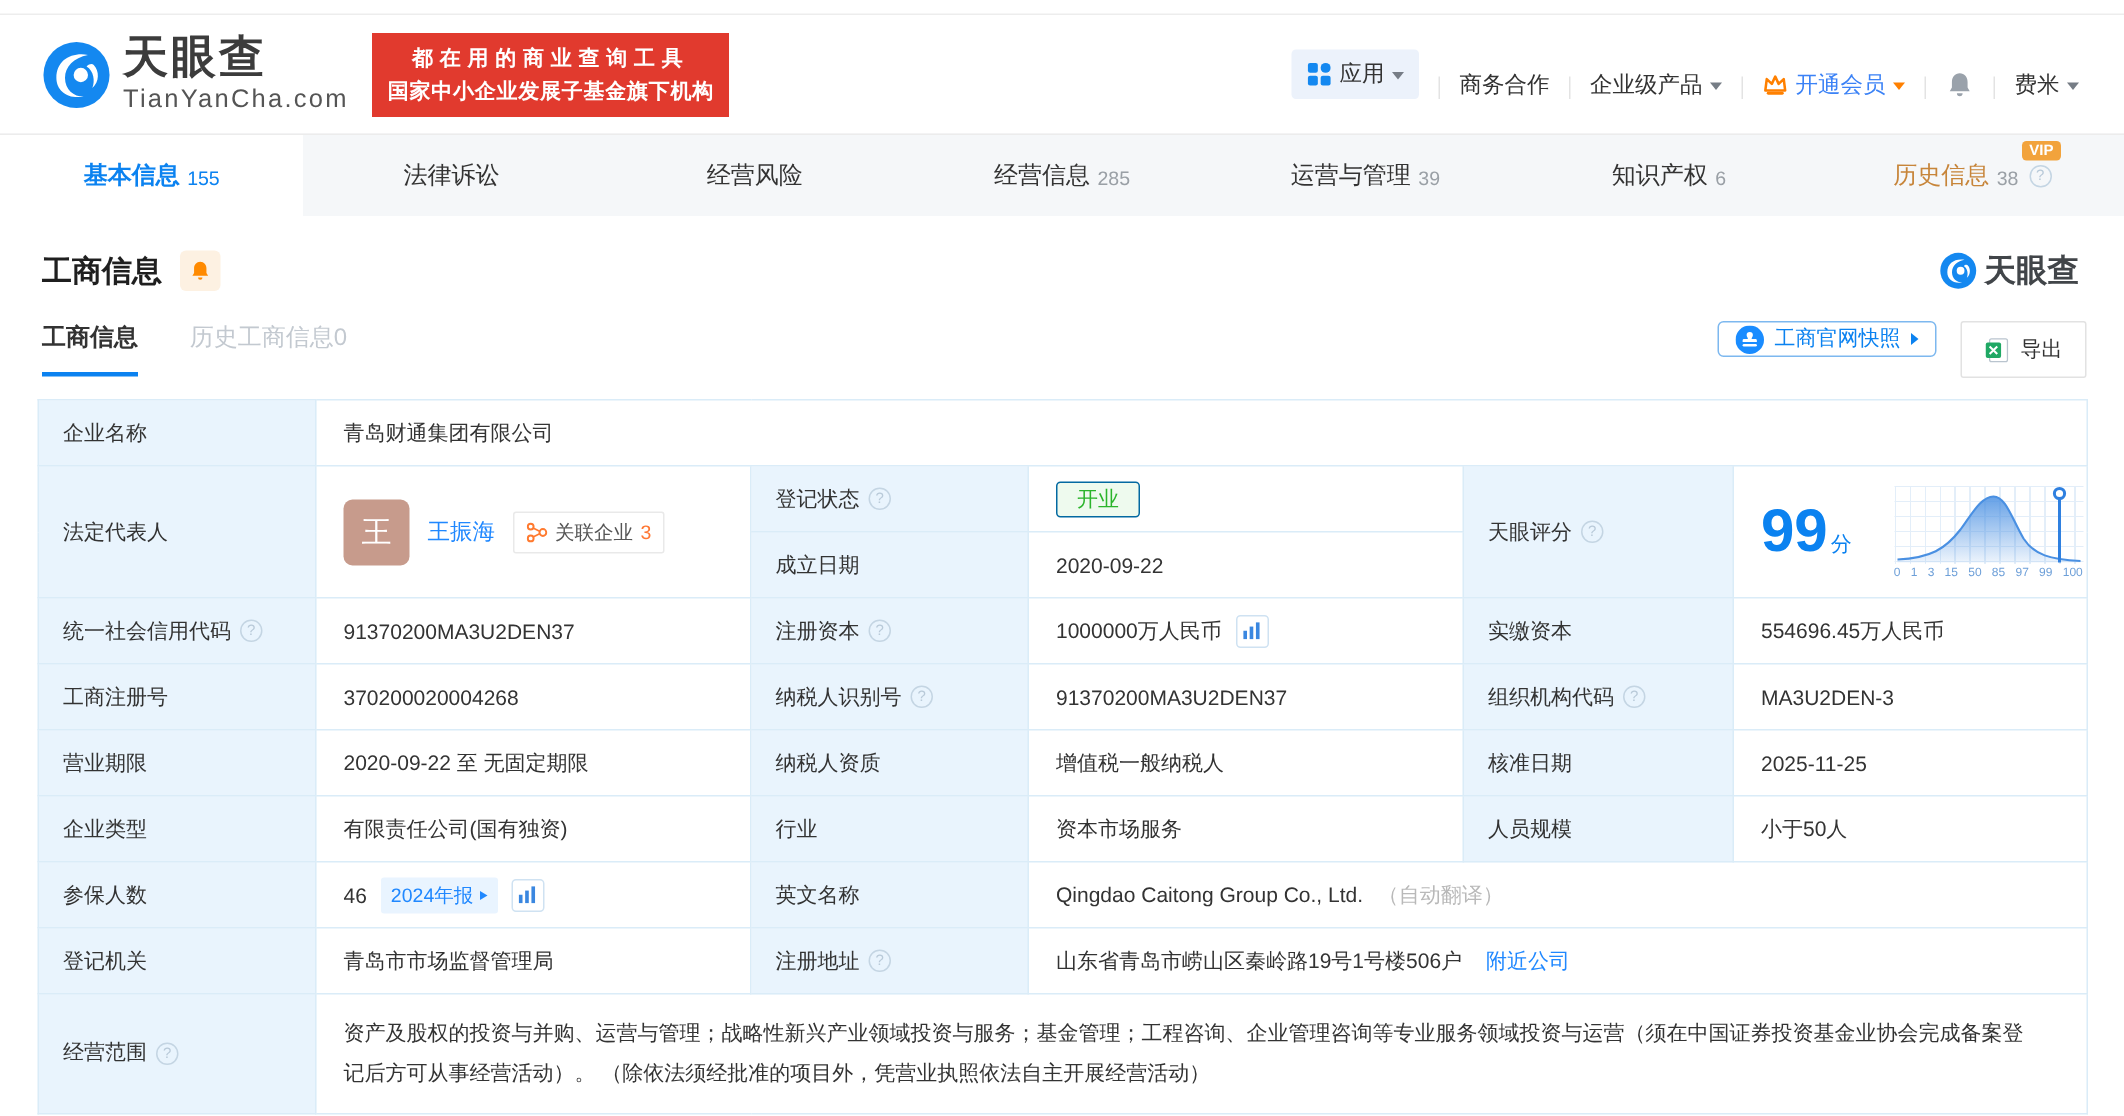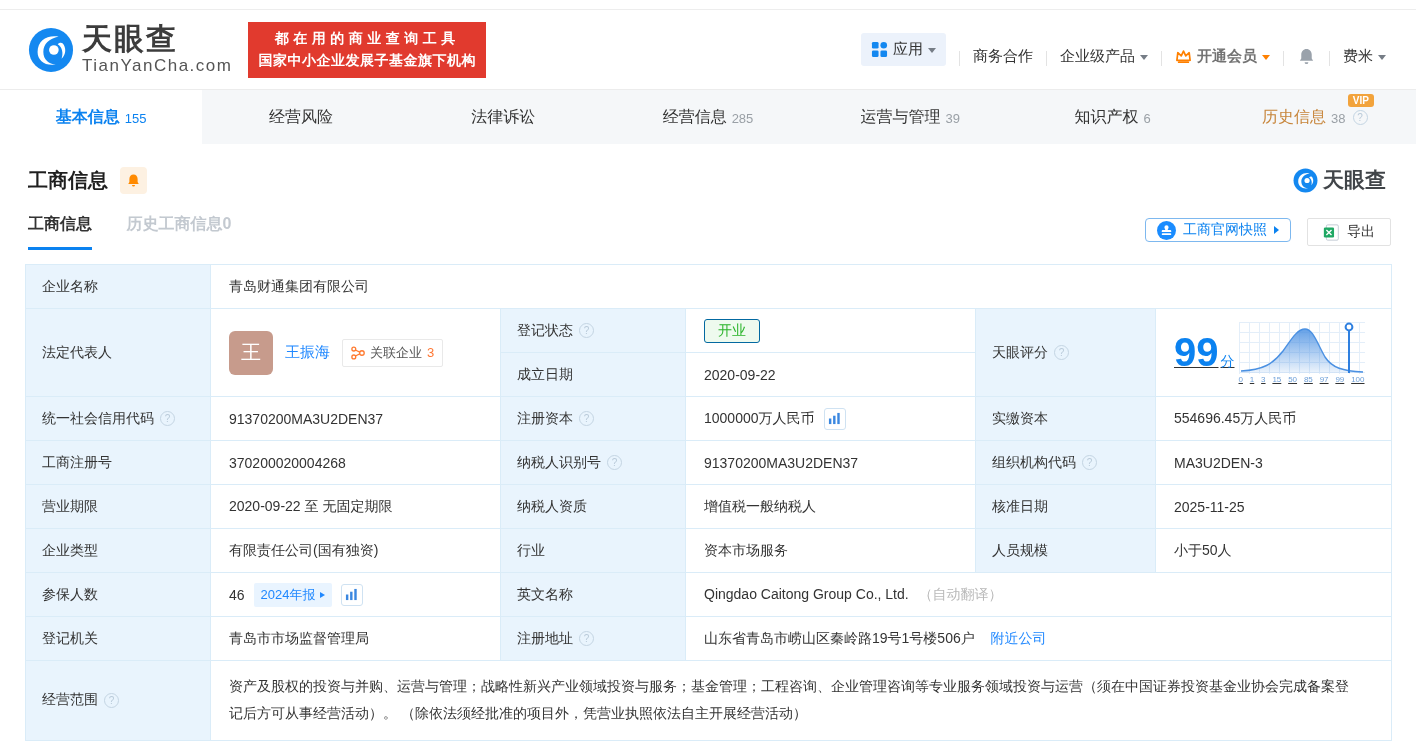--- a/index.html
+++ b/index.html
@@ -26,21 +26,21 @@
   .search-input { position:relative; flex:1; border:1px solid #bfd9f1; border-right:none; display:flex; align-items:center; }
   .search-input input { border:none; outline:none; width:100%; height:100%; padding:0 34px 0 12px; font-size:15px; color:#333; font-family:inherit; background:transparent; }
   .clear-icon { position:absolute; right:10px; top:50%; transform:translateY(-50%); width:17px; height:17px; border-radius:50%; background:#cfd4da; color:#fff; font-size:12px; line-height:17px; text-align:center; cursor:pointer; }
   .search-btn { width:82px; background:#0b82f0; color:#fff; border:none; font-size:15px; cursor:pointer; font-family:inherit; }
   .top-nav { margin-left:auto; display:flex; align-items:flex-end; font-size:15px; color:#333; white-space:nowrap; }
   .top-nav .divider { width:1px; height:15px; background:#e3e3e3; margin:0 13px; }
   .nav-item { display:flex; align-items:center; gap:5px; cursor:pointer; color:#333; text-decoration:none; }
   .nav-apps { background:#ecf2fb; border-radius:3px; padding:7px 10px; }
   .caret { width:0; height:0; border-left:4px solid transparent; border-right:4px solid transparent; border-top:5px solid #767d86; margin-top:2px; }
   .caret.orange { border-top-color:#ff8000; }
-  .vip-nav { color:#737373; font-weight:bold; }
+  .vip-nav { color:#3b82f6; font-weight:normal; }
   .bell-top { display:flex; cursor:pointer; }
 
   
   .main-tabs { height:55px; background:#f5f7f9; border-top:1px solid #ececec; display:flex; }
   .mtab { flex:1; display:flex; align-items:center; justify-content:center; gap:5px; font-size:16px; color:#333; cursor:pointer; position:relative; }
   .mtab-count { font-size:13px; color:#9aa0a6; margin-top:2px; }
   .mtab.active { background:#fff; color:#0b82f0; font-weight:bold; }
   .mtab.active .mtab-count { color:#0b82f0; font-weight:normal; }
   .mtab.history { color:#c7853a; }
   .vip-badge { position:absolute; top:4px; right:42px; background:#f2a33c; color:#fff; font-size:10px; font-weight:bold; padding:1px 5px; border-radius:3px; }
@@ -48,42 +48,42 @@
   .mtab .help { margin-left:2px; }
 
   
   .content { padding:0; }
   .section-head { display:flex; align-items:center; padding:22px 30px 0 28px; }
   .section-title { font-size:20px; font-weight:bold; color:#1f1f1f; }
   .bell-btn { margin-left:12px; width:27px; height:27px; background:#fdf1e2; border:none; border-radius:4px; display:flex; align-items:center; justify-content:center; cursor:pointer; }
   .watermark { margin-left:auto; display:flex; align-items:center; gap:5px; }
   .watermark .wm-text { font-size:21px; font-weight:bold; color:#414549; }
   .subtab-row { display:flex; align-items:center; padding:20px 25px 0 28px; }
-  .subtab { display:inline-block; font-size:16px; color:#333; padding-bottom:12px; cursor:pointer;font-weight:bold; }
+  .subtab { display:inline-block; font-size:16px; color:#333; padding-bottom:12px; cursor:pointer; }
   .subtab.active { font-weight:bold; border-bottom:3px solid #0b82f0; }
   .subtab.inactive { color:#c3c9d0; margin-left:30px; }
   .subtab-actions { margin-left:auto; display:flex; align-items:flex-start; gap:16px; }
   .snapshot-btn { height:24px; display:flex; align-items:center; gap:7px; background:#fff; border:1px solid #7db8ef; border-radius:4px; padding:0 11px; color:#0b82f0; font-size:14px; cursor:pointer; font-family:inherit; }
   .arrow-right { width:0; height:0; border-top:4px solid transparent; border-bottom:4px solid transparent; border-left:5px solid #0b82f0; }
-  .export-btn { height:28px; display:flex; align-items:center; gap:7px; background:#fff; border:1px solid #e2e2e2; border-radius:2px; padding:0 15px; color:#333; font-size:14px; cursor:pointer; font-family:inherit; }
+  .export-btn { height:38px; display:flex; align-items:center; gap:7px; background:#fff; border:1px solid #e2e2e2; border-radius:2px; padding:0 15px; color:#333; font-size:14px; cursor:pointer; font-family:inherit; }
 
   
   .info-table { width:1366px; margin:14px 25px 0 25px; border-collapse:collapse; table-layout:fixed; font-size:14px; }
   .info-table td { border:1px solid #daecf8; height:44px; padding:0 10px 0 16px; vertical-align:middle; }
   .info-table td.lbl { background:#e9f4fd; color:#333; }
   .info-table td.val { background:#fff; color:#333; padding-left:18px; }
   .lbl-inner { display:flex; align-items:center; gap:6px; }
   .rep-cell { display:flex; align-items:center; gap:12px; }
   .avatar { width:44px; height:44px; border-radius:6px; background:#c79b8c; color:#fff; font-size:20px; display:flex; align-items:center; justify-content:center; }
   .link { color:#2088ff; text-decoration:none; cursor:pointer; font-size:15px; }
   .rel-badge { display:inline-flex; align-items:center; gap:5px; border:1px solid #e9e9e9; border-radius:2px; padding:4px 8px; cursor:pointer; background:#fff; }
   .rel-badge .rel-label { color:#555; font-size:13px; }
   .rel-badge .rel-count { color:#ff7733; font-size:13px; }
   .status-badge { display:inline-block; background:#eefaee; border:1px solid #0369a1; color:#2bb42b; padding:2px 13px; border-radius:3px; font-size:14px; }
-  .score-cell-inner { display:flex; align-items:center; gap:4px;text-decoration:underline; }
+  .score-cell-inner { display:flex; align-items:center; gap:28px; }
   .score-num { color:#0b82f0; white-space:nowrap; }
   .score-big { font-size:40px; font-weight:bold; }
   .score-unit { font-size:14px; margin-left:2px; }
   .chart { width:126px; }
   .chart-area { width:126px; height:52px; background-image:repeating-linear-gradient(to right,#e3eef9 0 1px,transparent 1px 10px),repeating-linear-gradient(to bottom,#e3eef9 0 1px,transparent 1px 10px); }
   .ticks { display:flex; justify-content:space-between; font-size:8px; color:#6d9fd8; margin-top:1px; }
   .icon-box { display:inline-flex; width:22px; height:22px; border:1px solid #cfe2f2; border-radius:3px; align-items:center; justify-content:center; background:#fff; cursor:pointer; }
   .cap-cell,.insured-cell { display:flex; align-items:center; gap:9px; }
   .report-badge { display:inline-flex; align-items:center; gap:4px; background:#e9f4ff; color:#2088ff; font-size:13px; padding:3px 7px; border-radius:2px; cursor:pointer; }
   .report-badge .arrow-right { border-left-color:#2088ff; border-top-width:3.5px; border-bottom-width:3.5px; }
@@ -158,25 +158,25 @@
       </a>
     </nav>
   </header>
 
   <nav class="main-tabs">
     <div class="mtab active">
       <span>基本信息</span>
       <span class="mtab-count">155</span>
     </div>
     <div class="mtab">
+      <span>法律诉讼</span>
+      <span class="mtab-count"></span>
+    </div>
+    <div class="mtab">
       <span>经营风险</span>
-      <span class="mtab-count"></span>
-    </div>
-    <div class="mtab">
-      <span>法律诉讼</span>
       <span class="mtab-count"></span>
     </div>
     <div class="mtab">
       <span>经营信息</span>
       <span class="mtab-count">285</span>
     </div>
     <div class="mtab">
       <span>运营与管理</span>
       <span class="mtab-count">39</span>
     </div>

